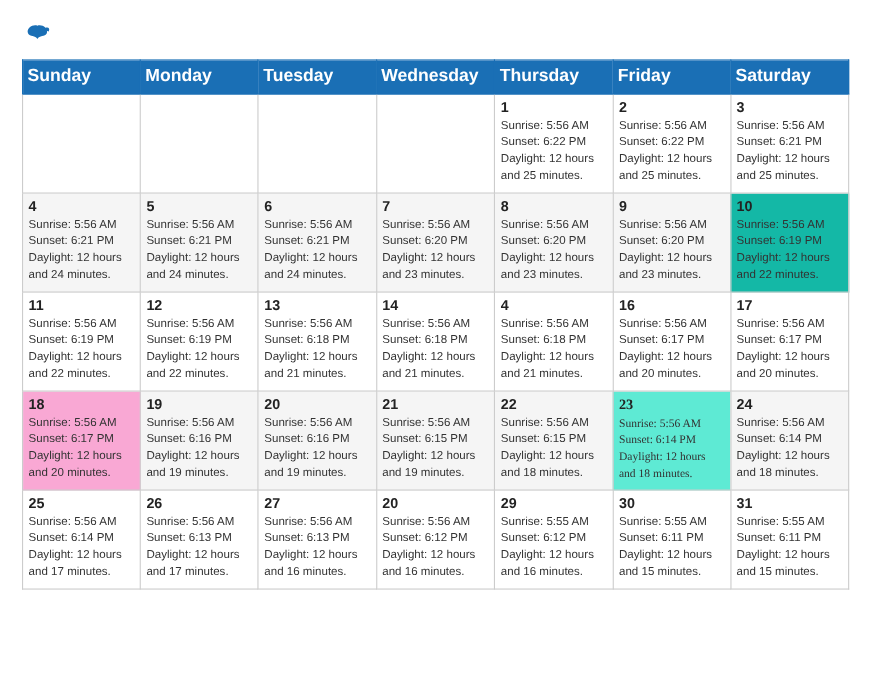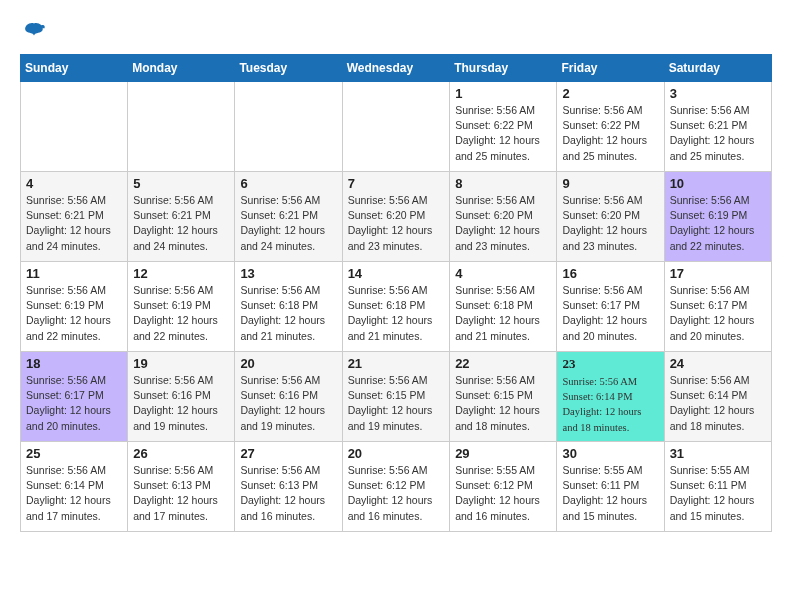--- a/index.html
+++ b/index.html
@@ -43,21 +43,21 @@
     table {
       width: 100%;
       border-collapse: collapse;
       font-size: 11px;
     }
     thead tr th {
       background-color: #1a6fb5;
       color: #fff;
       padding: 6px 4px;
       text-align: left;
-      font-size: 12px;
+      font-size: 16px;
       font-weight: bold;
       border: 1px solid #1a6fb5;
     }
     tbody tr td {
       border: 1px solid #ccc;
       vertical-align: top;
       padding: 4px 5px;
       width: 108px;
       height: 90px;
       background: #fff;
@@ -181,21 +181,21 @@
 Daylight: 12 hours
 and 23 minutes.</div>
         </td>
         <td style="background: rgb(245, 245, 245);">
           <span class="day-num">9</span>
           <div class="day-info" style="white-space: pre-line;">Sunrise: 5:56 AM
 Sunset: 6:20 PM
 Daylight: 12 hours
 and 23 minutes.</div>
         </td>
-        <td style="background: #c4b5fd;">
+        <td style="background: #14b8a6;">
           <span class="day-num">10</span>
           <div class="day-info" style="white-space: pre-line;">Sunrise: 5:56 AM
 Sunset: 6:19 PM
 Daylight: 12 hours
 and 22 minutes.</div>
         </td>
       </tr>
       <tr>
         <td>
           <span class="day-num">11</span>
@@ -241,21 +241,21 @@
         </td>
         <td>
           <span class="day-num">17</span>
           <div class="day-info" style="white-space: pre-line;">Sunrise: 5:56 AM
 Sunset: 6:17 PM
 Daylight: 12 hours
 and 20 minutes.</div>
         </td>
       </tr>
       <tr>
-        <td style="background: #c4b5fd; margin-top: 32px;">
+        <td style="background: #f9a8d4; margin-top: 32px;">
           <span class="day-num">18</span>
           <div class="day-info" style="white-space: pre-line;">Sunrise: 5:56 AM
 Sunset: 6:17 PM
 Daylight: 12 hours
 and 20 minutes.</div>
         </td>
         <td style="background: rgb(245, 245, 245);">
           <span class="day-num">19</span>
           <div class="day-info" style="white-space: pre-line;">Sunrise: 5:56 AM
 Sunset: 6:16 PM

